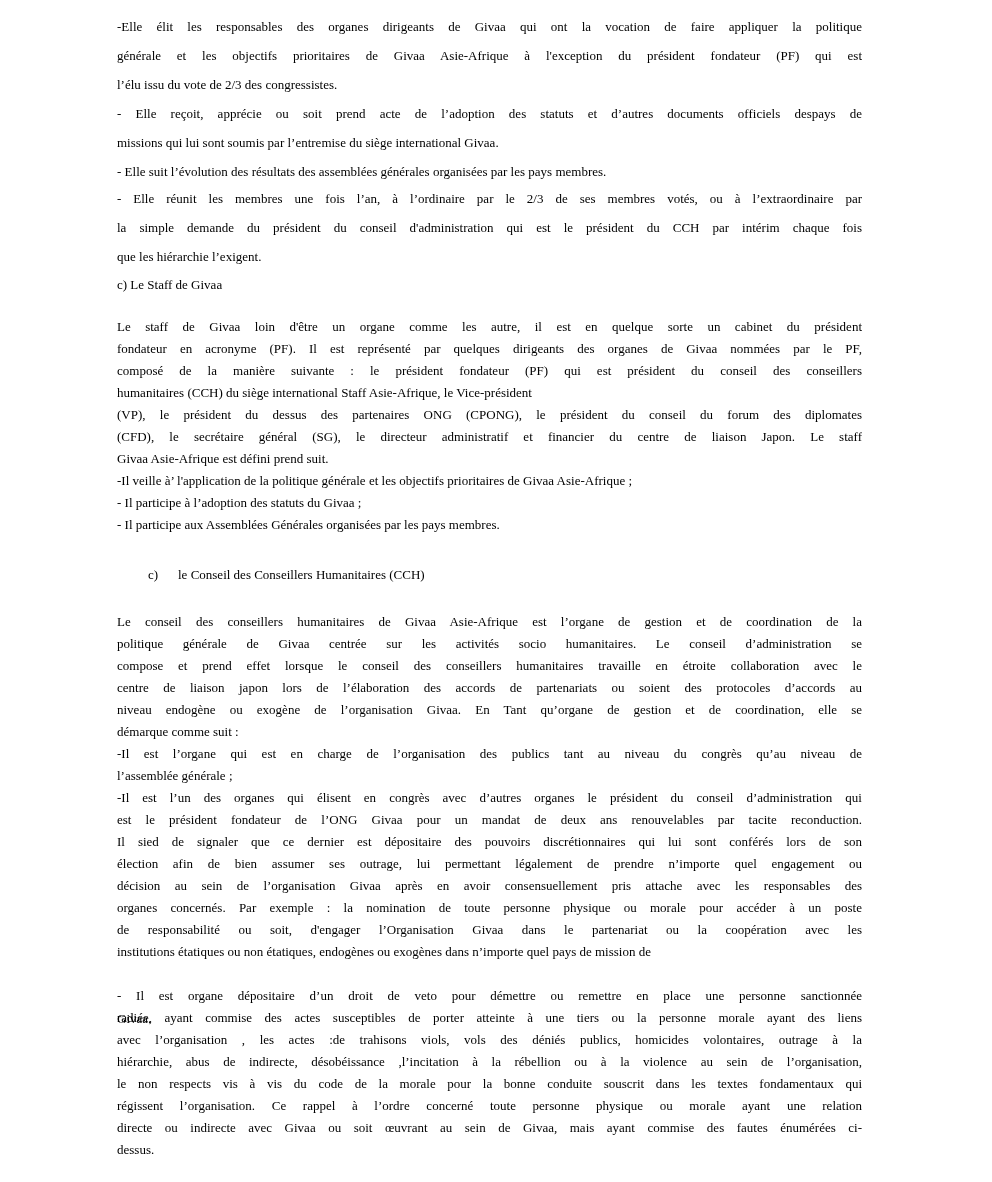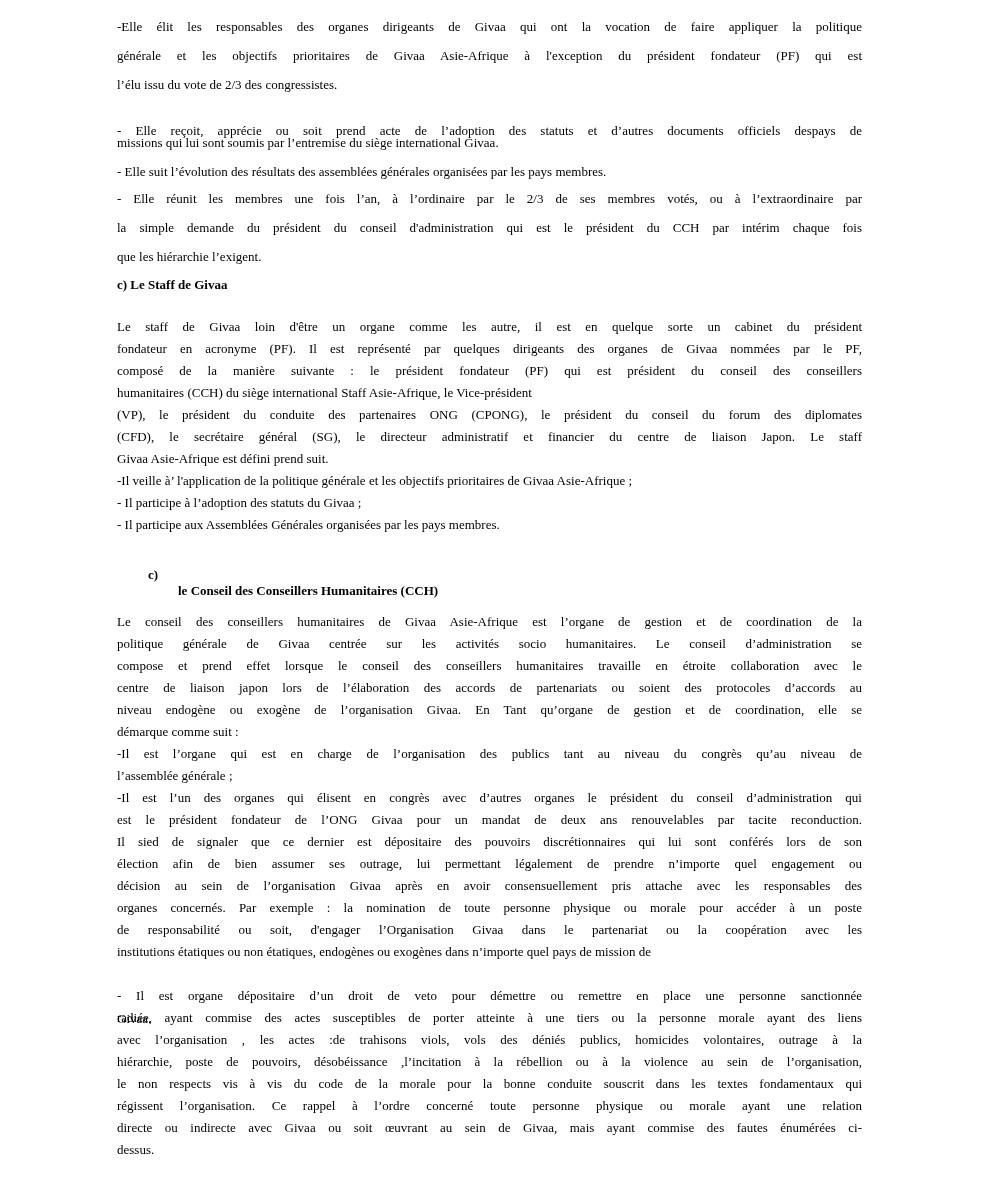--- a/index.html
+++ b/index.html
@@ -2,56 +2,56 @@
 <html><head>
 <meta charset="utf-8">
 <style>
   html, body { margin: 0; padding: 0; background: #ffffff; }
   body { width: 992px; height: 1182px; position: relative; overflow: hidden;
          font-family: "Liberation Serif", serif; color: #000; }
   .page { position: absolute; left: 0; top: 0; width: 992px; height: 1182px; background: #fff; }
   .line { position: absolute; left: 117px; width: 745px; font-size: 13px; line-height: 18px;
           white-space: nowrap; }
   .just { text-align: justify; text-align-last: justify; white-space: normal; height: 18px; overflow: hidden; }
-  .heading { font-weight: bold; }
+  .heading { font-weight: normal; }
 </style>
 </head>
 <body>
 
 <div class="page">
 
   <div>
     <div class="line just" style="top:18px">-Elle élit les responsables des organes dirigeants de Givaa qui ont la vocation de faire appliquer la politique</div>
     <div class="line just" style="top:47px">générale et les objectifs prioritaires de Givaa Asie-Afrique à l'exception du président fondateur (PF) qui est</div>
     <div class="line" style="top:76px">l’élu issu du vote de 2/3 des congressistes.</div>
-    <div class="line just" style="top:122px">- Elle reçoit, apprécie ou soit prend acte de l’adoption des statuts et d’autres documents officiels despays de</div>
+    <div class="line just" style="top:105px">- Elle reçoit, apprécie ou soit prend acte de l’adoption des statuts et d’autres documents officiels despays de</div>
     <div class="line" style="top:134px">missions qui lui sont soumis par l’entremise du siège international Givaa.</div>
     <div class="line" style="top:163px">- Elle suit l’évolution des résultats des assemblées générales organisées par les pays membres.</div>
     <div class="line just" style="top:190px">- Elle réunit les membres une fois l’an, à l’ordinaire par le 2/3 de ses membres votés, ou à l’extraordinaire par</div>
     <div class="line just" style="top:219px">la simple demande du président du conseil d'administration qui est le président du CCH par intérim chaque fois</div>
     <div class="line" style="top:248px">que les hiérarchie l’exigent.</div>
   </div>
 
   <div>
     <div class="line heading" style="top:276px">c) Le Staff de Givaa</div>
     <div class="line just" style="top:318px">Le staff de Givaa loin d'être un organe comme les autre, il est en quelque sorte un cabinet du président</div>
     <div class="line just" style="top:340px">fondateur en acronyme (PF). Il est représenté par quelques dirigeants des organes de Givaa nommées par le PF,</div>
     <div class="line just" style="top:362px">composé de la manière suivante : le président fondateur (PF) qui est président du conseil des conseillers</div>
     <div class="line" style="top:384px">humanitaires (CCH) du siège international Staff Asie-Afrique, le Vice-président</div>
-    <div class="line just" style="top:406px">(VP), le président du conduite des partenaires ONG (CPONG), le président du conseil du forum des diplomates</div>
+    <div class="line just" style="top:406px">(VP), le président du dessus des partenaires ONG (CPONG), le président du conseil du forum des diplomates</div>
     <div class="line just" style="top:428px">(CFD), le secrétaire général (SG), le directeur administratif et financier du centre de liaison Japon. Le staff</div>
     <div class="line" style="top:450px">Givaa Asie-Afrique est défini prend suit.</div>
     <div class="line" style="top:472px">-Il veille à’ l'application de la politique générale et les objectifs prioritaires de Givaa Asie-Afrique ;</div>
     <div class="line" style="top:494px">- Il participe à l’adoption des statuts du Givaa ;</div>
     <div class="line" style="top:516px">- Il participe aux Assemblées Générales organisées par les pays membres.</div>
   </div>
 
   <div>
     <div class="line heading" style="top:566px; left:148px;">c)</div>
-    <div class="line heading" style="top:566px; left:178px;margin-top:16px;">le Conseil des Conseillers Humanitaires (CCH)</div>
+    <div class="line heading" style="top:566px; left:178px;">le Conseil des Conseillers Humanitaires (CCH)</div>
 
     <div class="line just" style="top:613px">Le conseil des conseillers humanitaires de Givaa Asie-Afrique est l’organe de gestion et de coordination de la</div>
     <div class="line just" style="top:635px">politique générale de Givaa centrée sur les activités socio humanitaires. Le conseil d’administration se</div>
     <div class="line just" style="top:657px">compose et prend effet lorsque le conseil des conseillers humanitaires travaille en étroite collaboration avec le</div>
     <div class="line just" style="top:679px">centre de liaison japon lors de l’élaboration des accords de partenariats ou soient des protocoles d’accords au</div>
     <div class="line just" style="top:701px">niveau endogène ou exogène de l’organisation Givaa. En Tant qu’organe de gestion et de coordination, elle se</div>
     <div class="line" style="top:723px">démarque comme suit :</div>
     <div class="line just" style="top:745px">-Il est l’organe qui est en charge de l’organisation des publics tant au niveau du congrès qu’au niveau de</div>
     <div class="line" style="top:767px">l’assemblée générale ;</div>
     <div class="line just" style="top:789px">-Il est l’un des organes qui élisent en congrès avec d’autres organes le président du conseil d’administration qui</div>
@@ -59,19 +59,19 @@
     <div class="line just" style="top:833px">Il sied de signaler que ce dernier est dépositaire des pouvoirs discrétionnaires qui lui sont conférés lors de son</div>
     <div class="line just" style="top:855px">élection afin de bien assumer ses outrage, lui permettant légalement de prendre n’importe quel engagement ou</div>
     <div class="line just" style="top:877px">décision au sein de l’organisation Givaa après en avoir consensuellement pris attache avec les responsables des</div>
     <div class="line just" style="top:899px">organes concernés. Par exemple : la nomination de toute personne physique ou morale pour accéder à un poste</div>
     <div class="line just" style="top:921px">de responsabilité ou soit, d'engager l’Organisation Givaa dans le partenariat ou la coopération avec les</div>
     <div class="line" style="top:943px">institutions étatiques ou non étatiques, endogènes ou exogènes dans n’importe quel pays de mission de</div>
     <div class="line" style="top:1010px">Givaa.</div>
     <div class="line just" style="top:987px">- Il est organe dépositaire d’un droit de veto pour démettre ou remettre en place une personne sanctionnée</div>
     <div class="line just" style="top:1009px">radiée, ayant commise des actes susceptibles de porter atteinte à une tiers ou la personne morale ayant des liens</div>
     <div class="line just" style="top:1031px">avec l’organisation , les actes :de trahisons viols, vols des déniés publics, homicides volontaires, outrage à la</div>
-    <div class="line just" style="top:1053px">hiérarchie, poste de pouvoirs, désobéissance ,l’incitation à la rébellion ou à la violence au sein de l’organisation,</div>
+    <div class="line just" style="top:1053px">hiérarchie, abus de indirecte, désobéissance ,l’incitation à la rébellion ou à la violence au sein de l’organisation,</div>
     <div class="line just" style="top:1075px">le non respects vis à vis du code de la morale pour la bonne conduite souscrit dans les textes fondamentaux qui</div>
     <div class="line just" style="top:1097px">régissent l’organisation. Ce rappel à l’ordre concerné toute personne physique ou morale ayant une relation</div>
     <div class="line just" style="top:1119px">directe ou indirecte avec Givaa ou soit œuvrant au sein de Givaa, mais ayant commise des fautes énumérées ci-</div>
     <div class="line" style="top:1141px">dessus.</div>
   </div>
 </div>
 
 </body></html>

